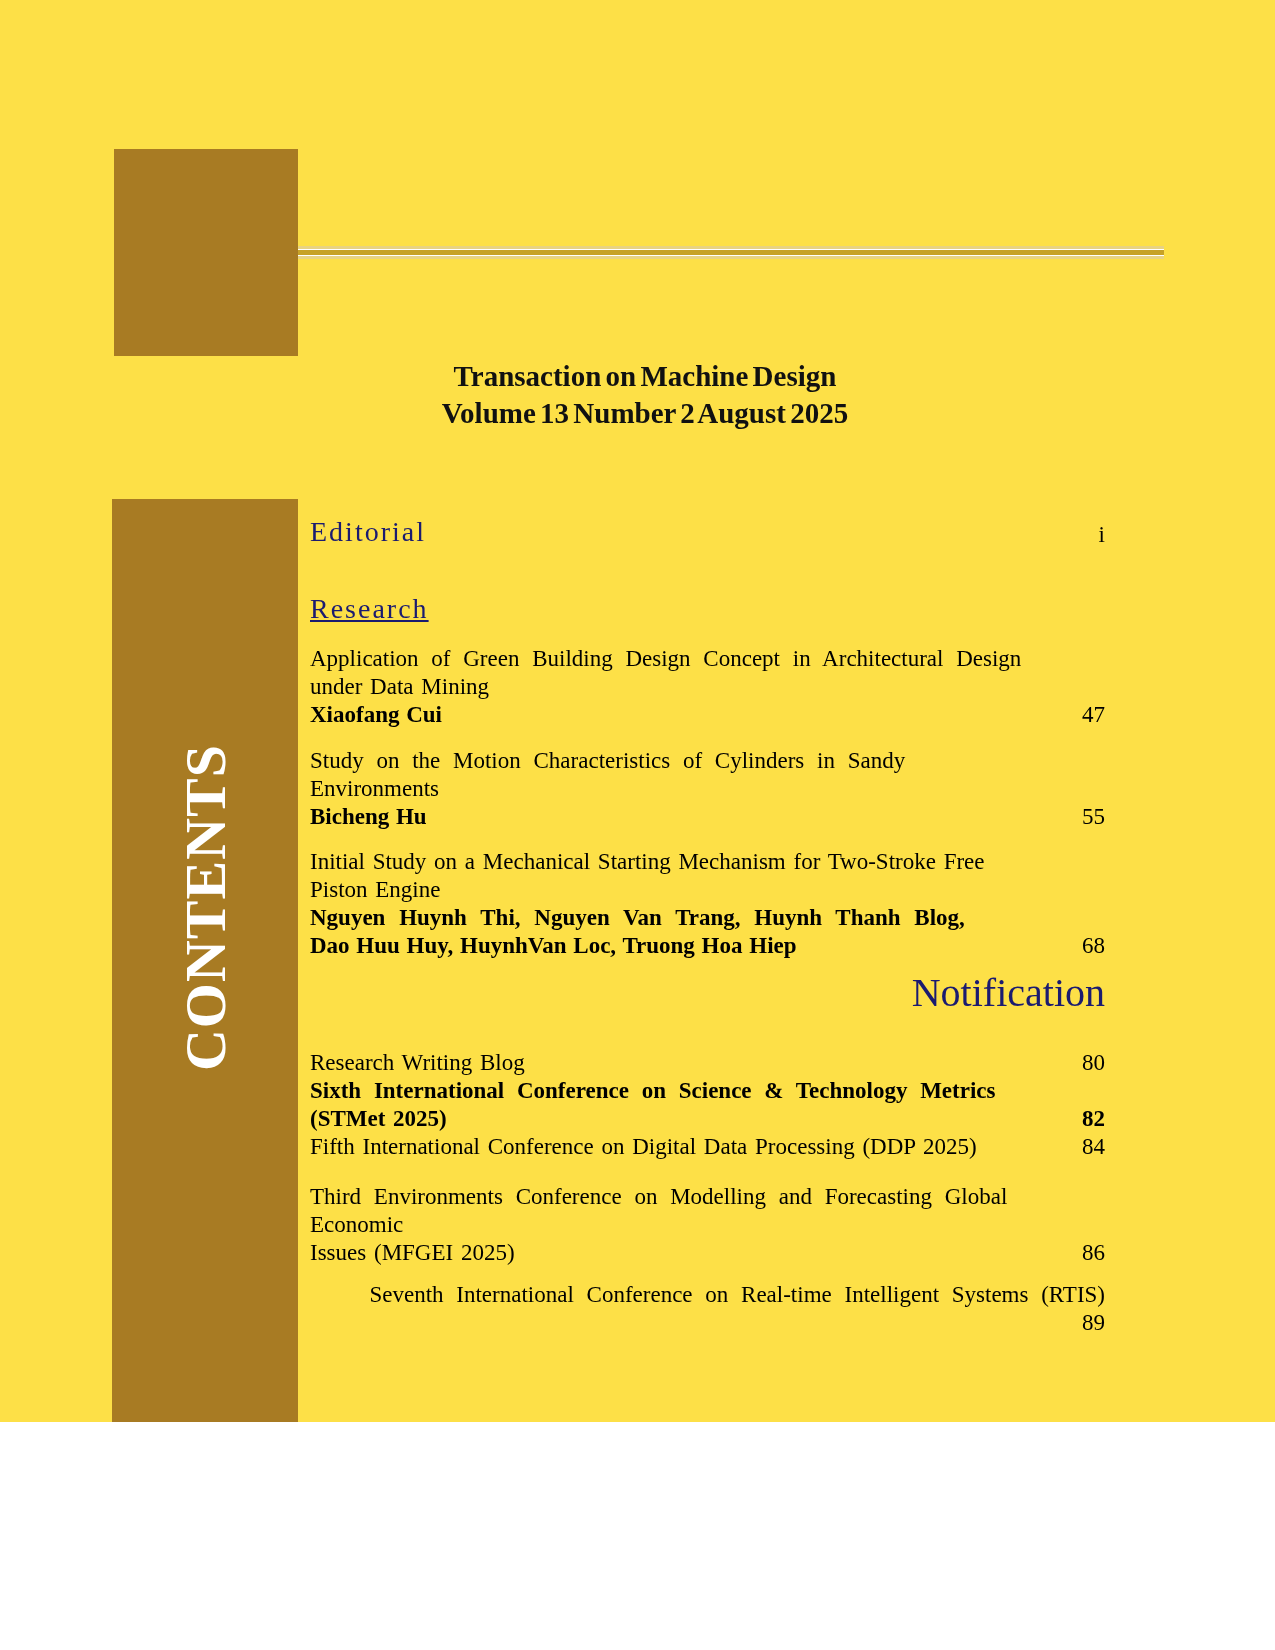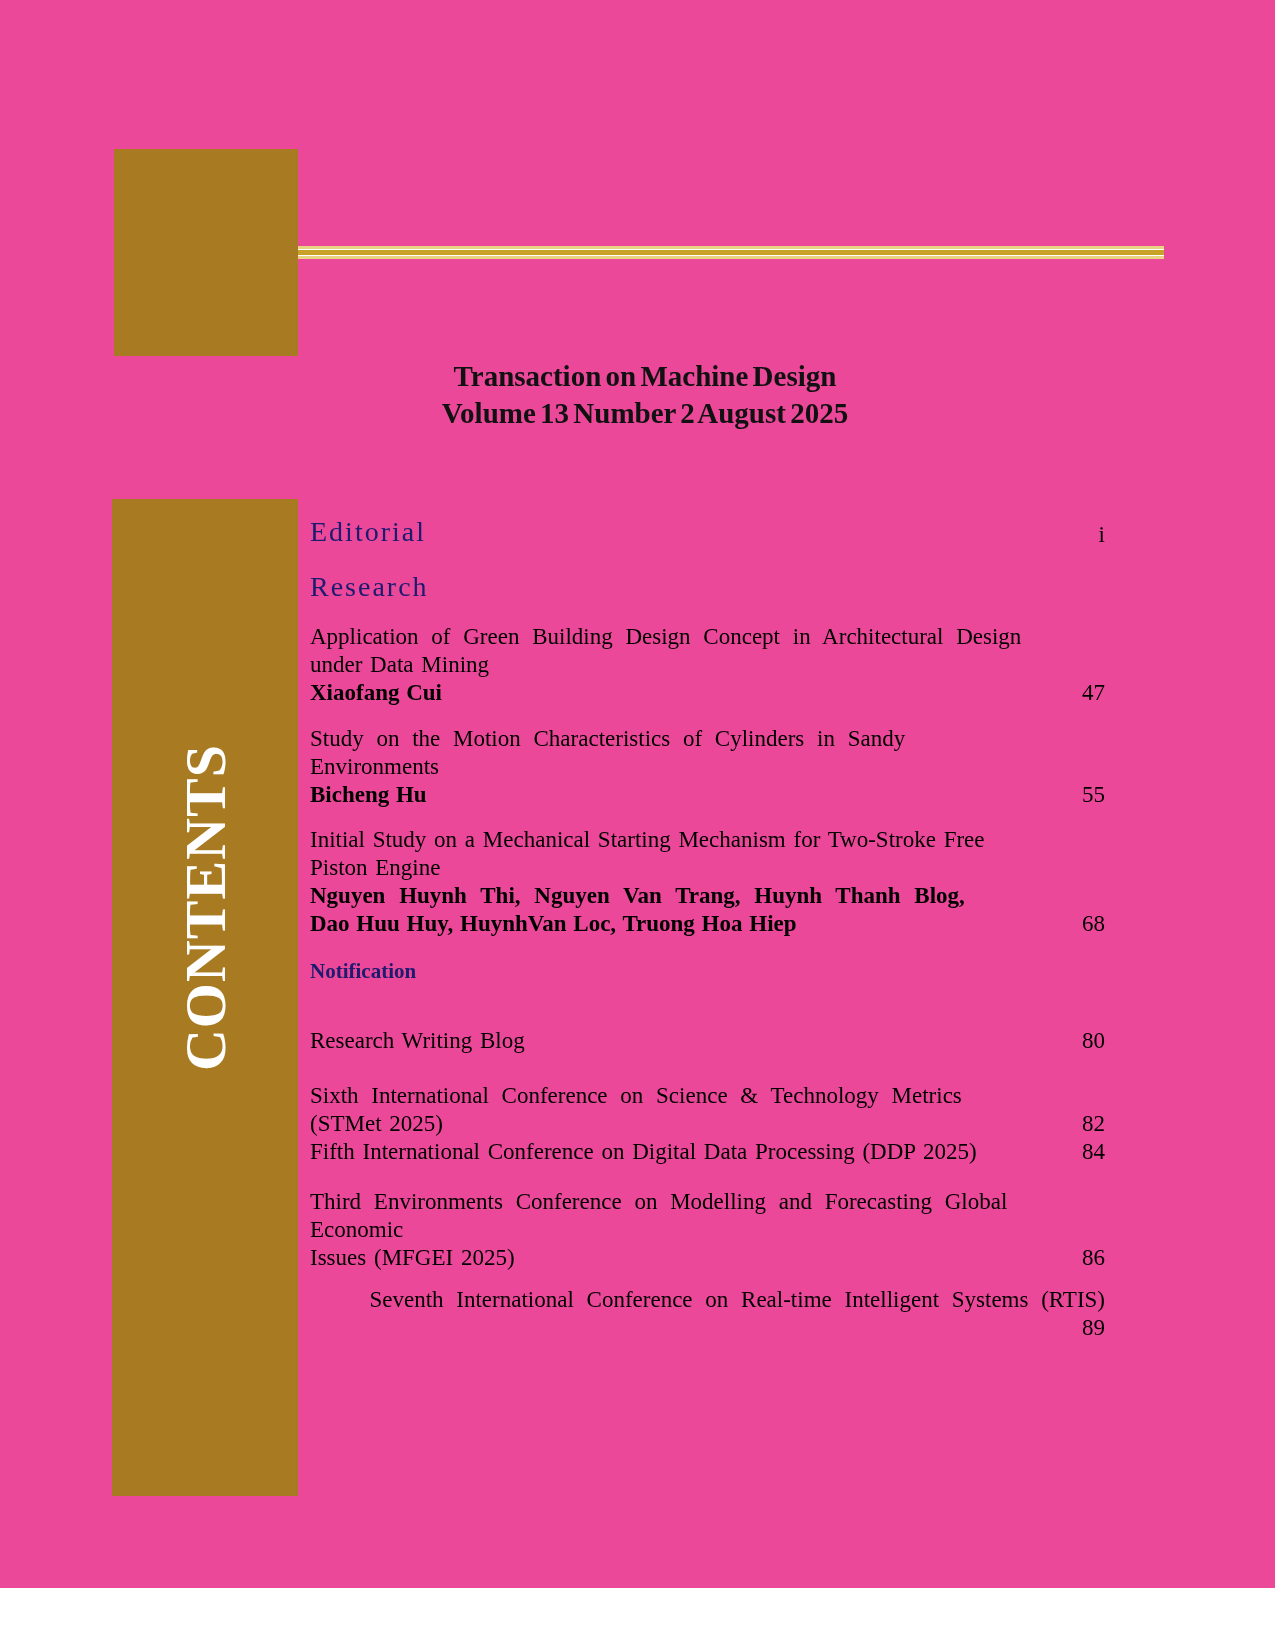--- a/index.html
+++ b/index.html
@@ -1,19 +1,19 @@
 <!DOCTYPE html>
 <html><head>
 <meta charset="utf-8">
 <style>
   html,body{margin:0;padding:0;background:#ffffff;}
   .page{
     position:relative;
-    width:1275px;height:1588px;
-    background:#ec4899;
+    width:1275px;height:1422px;
+    background:#fde047;
     font-family:"Liberation Serif", serif;
     color:#000000;
     overflow:hidden;
   }
   
   .top-block{
     position:absolute;left:114px;top:149px;width:184px;height:207px;
     background:#A87B23;
   }
   
@@ -58,35 +58,36 @@
   .row{display:flex;align-items:flex-end;}
   .row .titles{flex:1;}
   .row .pagenum{
     width:60px;text-align:right;flex:none;
     font-size:23px;line-height:28px;color:#000;
   }
   .section-head{
     color:#1B1B70;font-size:28px;line-height:34px;letter-spacing:2px;
   }
   .section-head-bold{
-    color:#1B1B70;font-size:21px;line-height:38px;font-weight:bold;
+    color:#1B1B70;font-size:40px;line-height:38px;font-weight:normal;
     letter-spacing:0px;
+    text-align:right;
   }
   .t{word-spacing:2px;}
   .wide{word-spacing:7px;}
   .authors{font-weight:bold;word-spacing:1px;}
   .authors.wide{word-spacing:8px;}
   .mt-editorial{margin-top:10px;}
-  .mt-research{margin-top:21px;}
+  .mt-research{margin-top:43px;text-decoration:underline;}
   .mt-e1{margin-top:19px;}
   .mt-e2{margin-top:18px;}
   .mt-e3{margin-top:17px;justify-content:center;}
   .mt-notif{margin-top:14px;}
   .mt-n1{margin-top:37px;}
-  .mt-n2{margin-top:27px;}
+  .mt-n2{font-weight:bold;}
   .mt-n3{}
   .mt-n4{margin-top:22px;}
   .mt-n5{margin-top:14px;flex-direction:column;}
 </style>
 </head>
 <body>
 
 <div class="page">
 
   <div class="top-block"></div>

